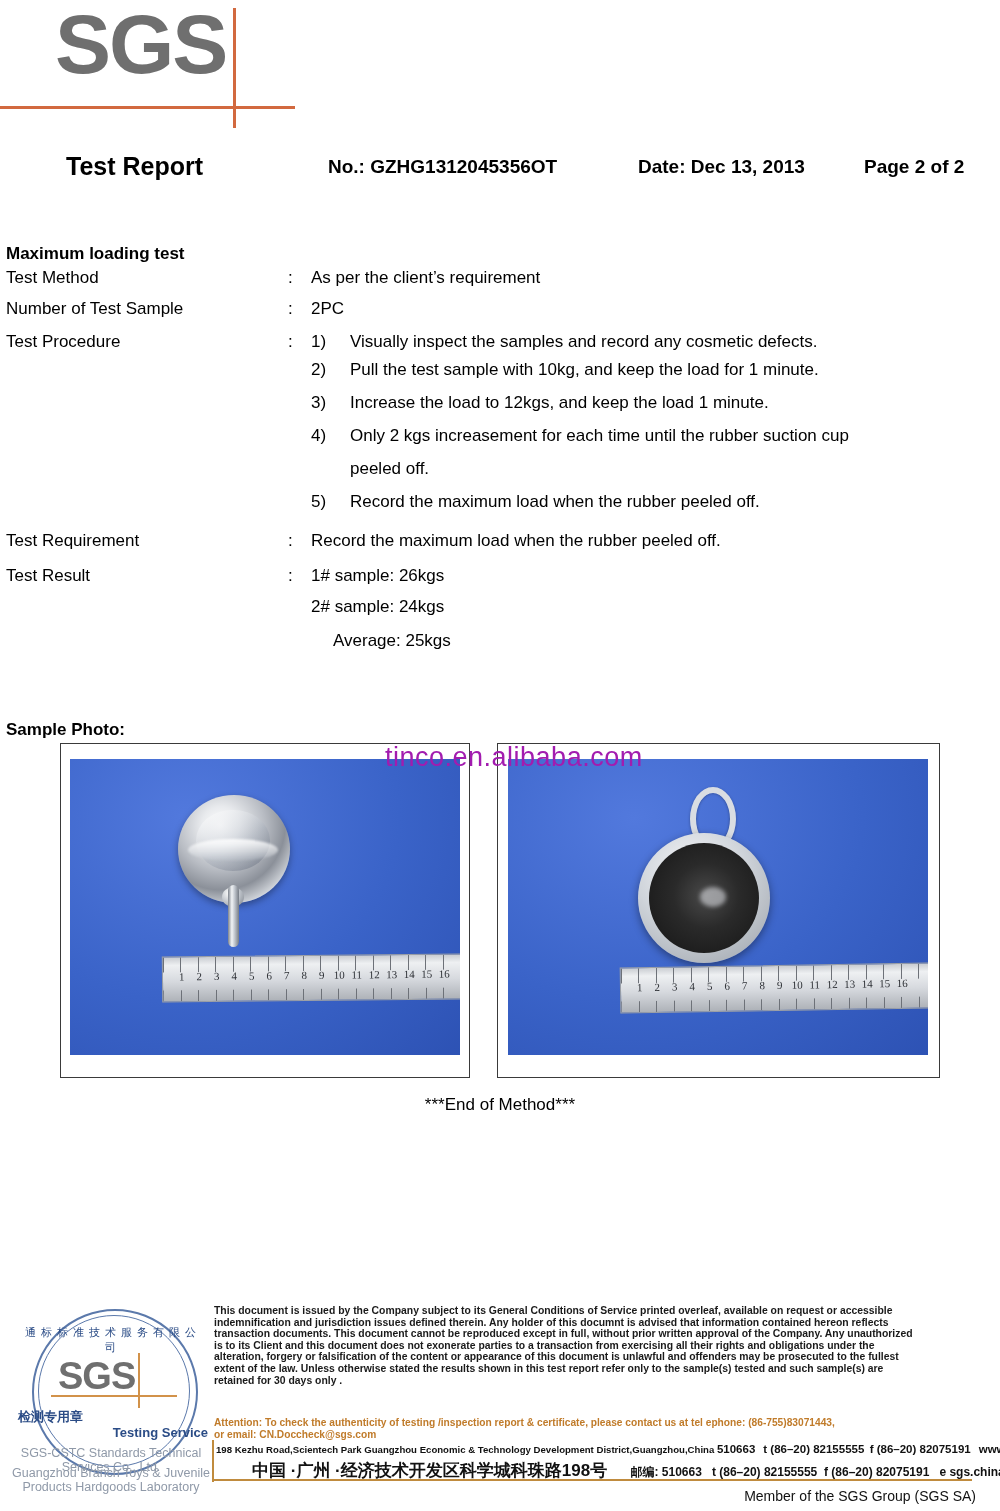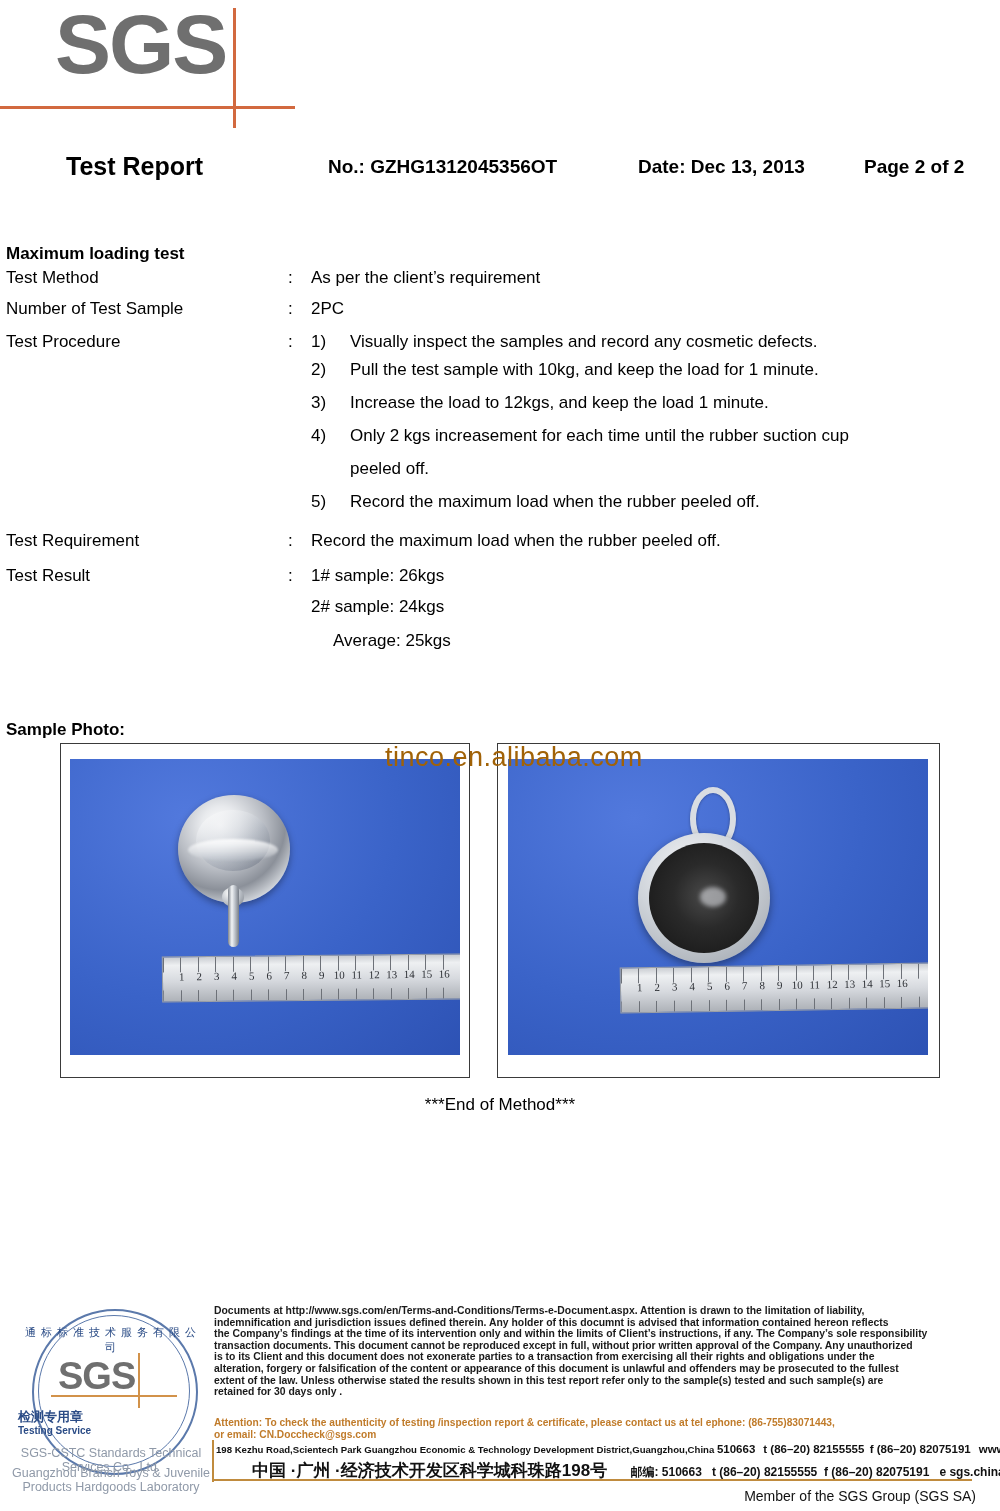--- a/index.html
+++ b/index.html
@@ -294,21 +294,21 @@
     width: 17.5px;
     text-align: center;
     flex: 0 0 auto;
   }
 
   .watermark {
     position: absolute;
     left: 385px;
     top: 742px;
     font-size: 27px;
-    color: #a16207;
+    color: #a21caf;
     letter-spacing: 0.5px;
     font-family: "Liberation Sans", sans-serif;
     white-space: nowrap;
   }
 
   .end-report {
     position: absolute;
     width: 1000px;
     top: 1095px;
     text-align: center;
@@ -369,22 +369,22 @@
     width: 190px;
     text-align: left;
     font-size: 13px;
     color: #2b4c86;
     font-weight: bold;
   }
   .stamp-en {
     position: absolute;
     left: 0; top: 120px;
     width: 190px;
-    text-align: left;
-    font-size: 10px;
+    text-align: right;
+    font-size: 13px;
     color: #2b4c86;
     font-weight: bold;
   }
   .stamp-arc-top {
     position: absolute;
     left: 0; top: 20px;
     width: 190px;
     text-align: center;
     font-size: 11px;
     color: #2b4c86;
@@ -644,23 +644,22 @@
   <div class="stamp-sgs">SGS</div>
   <div class="stamp-cross-h"></div>
   <div class="stamp-cross-v"></div>
   <div class="stamp-cn">检测专用章</div>
   <div class="stamp-en">Testing Service</div>
   <div class="stamp-line1">SGS-CSTC Standards Technical Services Co., Ltd.</div>
   <div class="stamp-line2">Guangzhou Branch Toys &amp; Juvenile Products Hardgoods Laboratory</div>
 </div>
 
 <div class="legal">
-    <p>Documents at http://www.sgs.com/en/Terms-and-Conditions/Terms-e-Document.aspx. Attention is drawn to the limitation of liability,</p>
+    <p>This document is issued by the Company subject to its General Conditions of Service printed overleaf, available on request or accessible</p>
     <p>indemnification and jurisdiction issues defined therein. Any holder of this documnt is advised that information contained hereon reflects</p>
-    <p>the Company’s findings at the time of its intervention only and within the limits of Client’s instructions, if any. The Company’s sole responsibility</p>
     <p>transaction documents. This document cannot be reproduced except in full, without prior written approval of the Company. Any unauthorized</p>
     <p>is to its Client and this document does not exonerate parties to a transaction from exercising all their rights and obligations under the</p>
     <p>alteration, forgery or falsification of the content or appearance of this document is unlawful and offenders may be prosecuted to the fullest</p>
     <p>extent of the law. Unless otherwise stated the results shown in this test report refer only to the sample(s) tested and such sample(s) are</p>
     <p>retained for 30 days only .</p>
   </div>
 <div class="attention">
     <p>Attention: To check the authenticity of testing /inspection report &amp; certificate, please contact us at tel ephone: (86-755)83071443,</p>
     <p>or email: CN.Doccheck@sgs.com</p>
   </div>

